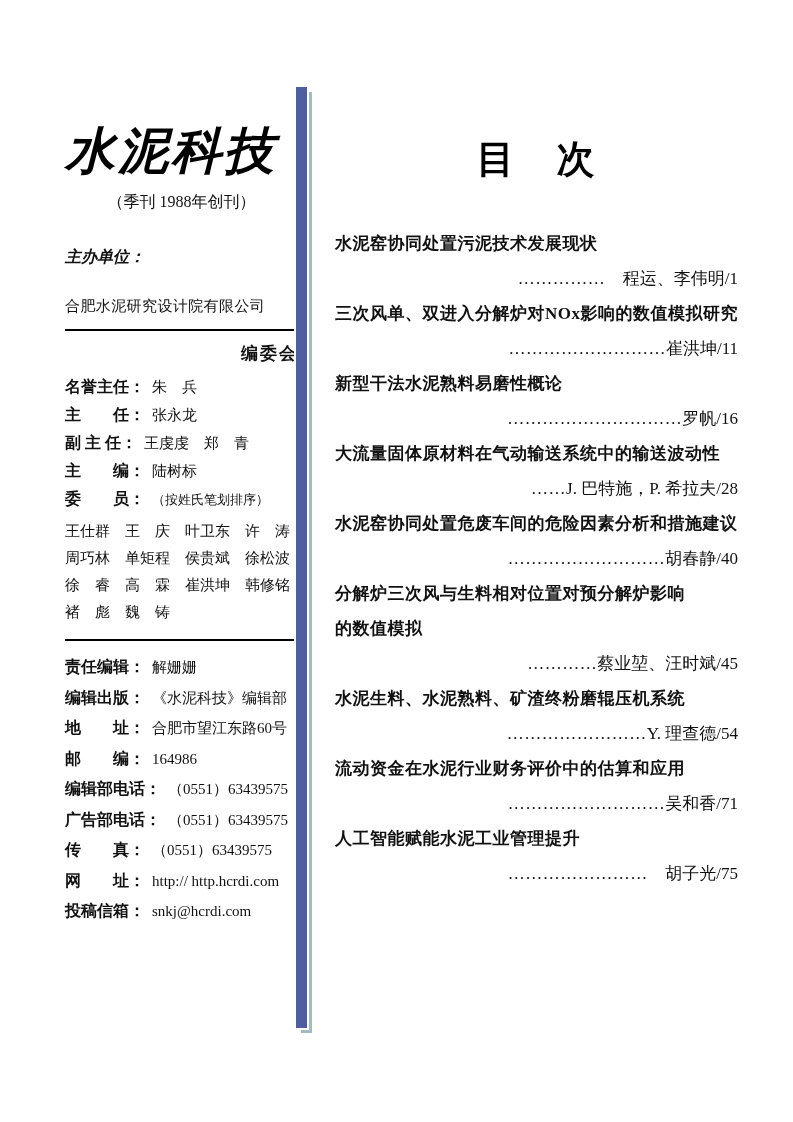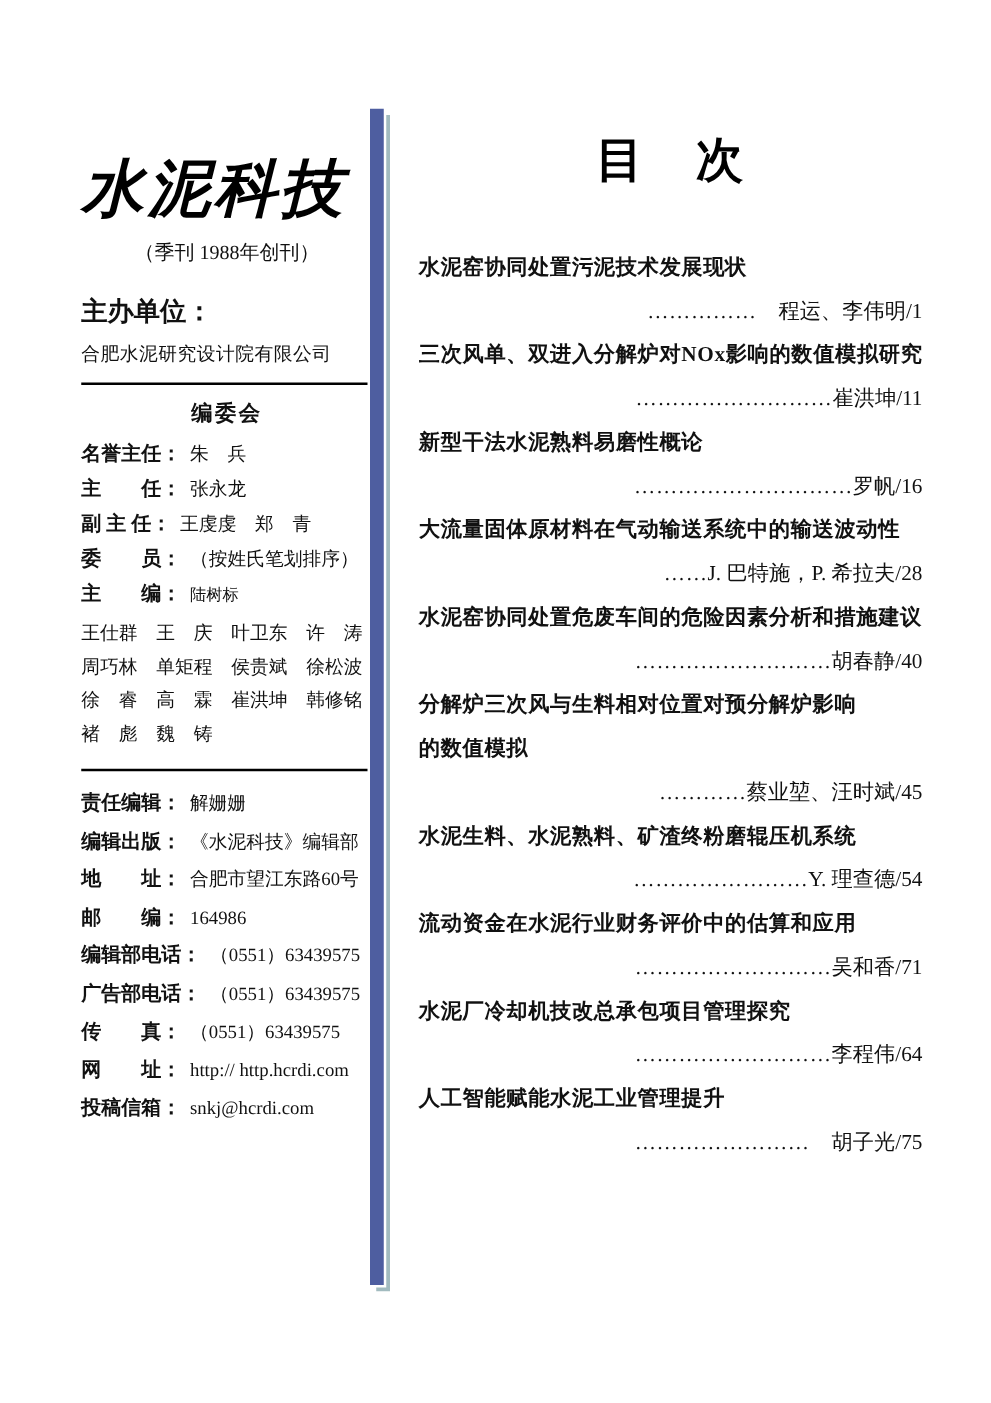--- a/index.html
+++ b/index.html
@@ -6,40 +6,40 @@
   html,body { width:793px; height:1122px; background:#ffffff; }
   body { font-family:"Liberation Serif","DejaVu Serif",serif; color:#111111; }
   .page { position:relative; width:740px; height:1122px; background:#ffffff; overflow:hidden; }
 
   
   .left-col { position:absolute; left:65px; top:120px; width:233px; }
   .journal-title { font-size:50px; font-weight:900; font-style:italic; letter-spacing:3px;
                    white-space:nowrap; line-height:62px; color:#000; }
   .journal-subtitle { text-align:center; font-size:16px; margin-top:10px; white-space:nowrap; }
   .journal-issue { text-align:center; font-size:16px; margin-top:9px; }
-  .organizer-label { font-weight:bold; font-size:21px; margin-top:22px; }
-  .organizer-name { font-size:15px; margin-top:11px; letter-spacing:0.4px; white-space:nowrap; }
+  .organizer-label { font-weight:bold; font-size:16px; margin-top:34px;font-style:italic; }
+  .organizer-name { font-size:15px; margin-top:29px; letter-spacing:0.4px; white-space:nowrap; }
   .rule { border:none; border-top:2px solid #000; margin:13px 0 11px 0; width:100%; }
-  .board-header { text-align:center; font-weight:bold; font-size:17px; letter-spacing:2px; margin:4px 0 8px 0; }
+  .board-header { text-align:right; font-weight:bold; font-size:17px; letter-spacing:2px; margin:4px 0 8px 0; }
   .row { font-size:16px; line-height:28px; white-space:nowrap; }
   .row-label { font-weight:bold; }
   .row-value { margin-left:7px; font-size:15px; }
   .roles > div:last-of-type .row-value { font-size:13px; }
   .members { margin-top:4px; }
   .member-row { font-size:15px; line-height:27px; white-space:nowrap; }
   .publishing .row { line-height:30.5px; }
   .publishing .row-value { font-size:15px; }
 
   
   .vertical-bar { position:absolute; left:296px; top:87px; width:11px; height:941px;
                   background:#4e5ea0;
                   box-shadow:0 0 0 2px #ffffff, 5px 5px 0 0 #a2bbbf; }
 
   
-  .right-col { position:absolute; left:335px; top:104px; width:403px; }
+  .right-col { position:absolute; left:335px; top:134px; width:403px; }
   .toc-header { font-size:38px; font-weight:bold; text-align:center; line-height:50px;
                 margin-bottom:42px; letter-spacing:2px; color:#000; }
   .toc-title { font-size:17px; line-height:35px; white-space:pre-line; letter-spacing:0.5px;font-weight:bold; }
   .toc-authors-line { font-size:17px; line-height:35px; text-align:right; white-space:nowrap; }
   .toc-leader { letter-spacing:0.5px; }
 </style>
 </head>
 <body>
 
 <div class="page">
@@ -63,25 +63,25 @@
 
           <div class="row role-row">
             <span class="row-label">主　　任：</span><span class="row-value">张永龙</span>
           </div>
 
           <div class="row role-row">
             <span class="row-label">副 主 任：</span><span class="row-value">王虔虔　郑　青</span>
           </div>
 
           <div class="row role-row">
-            <span class="row-label">委　　员：</span><span class="row-value">（按姓氏笔划排序）</span>
+            <span class="row-label">主　　编：</span><span class="row-value">陆树标</span>
           </div>
 
           <div class="row role-row">
-            <span class="row-label">主　　编：</span><span class="row-value">陆树标</span>
+            <span class="row-label">委　　员：</span><span class="row-value">（按姓氏笔划排序）</span>
           </div>
 
       </div>
       <div class="members">
 
           <div class="member-row">王仕群　王　庆　叶卫东　许　涛</div>
 
 
           <div class="member-row">周巧林　单矩程　侯贵斌　徐松波</div>
 
@@ -175,24 +175,20 @@
         <div class="toc-entry">
           <div class="toc-title">水泥生料、水泥熟料、矿渣终粉磨辊压机系统</div>
           <div class="toc-authors-line"><span class="toc-leader">……………………</span><span class="toc-authors">Y. 理查德</span><span class="toc-page">/54</span></div>
         </div>
 
         <div class="toc-entry">
           <div class="toc-title">流动资金在水泥行业财务评价中的估算和应用</div>
           <div class="toc-authors-line"><span class="toc-leader">………………………</span><span class="toc-authors">吴和香</span><span class="toc-page">/71</span></div>
         </div>
 
-        <div class="toc-entry">
-          <div class="toc-title">水泥厂冷却机技改总承包项目管理探究</div>
-          <div class="toc-authors-line"><span class="toc-leader">………………………</span><span class="toc-authors">李程伟</span><span class="toc-page">/64</span></div>
-        </div>
 
         <div class="toc-entry">
           <div class="toc-title">人工智能赋能水泥工业管理提升</div>
           <div class="toc-authors-line"><span class="toc-leader">……………………　</span><span class="toc-authors">胡子光</span><span class="toc-page">/75</span></div>
         </div>
 
     </div>
   </main>
 
 </div>

